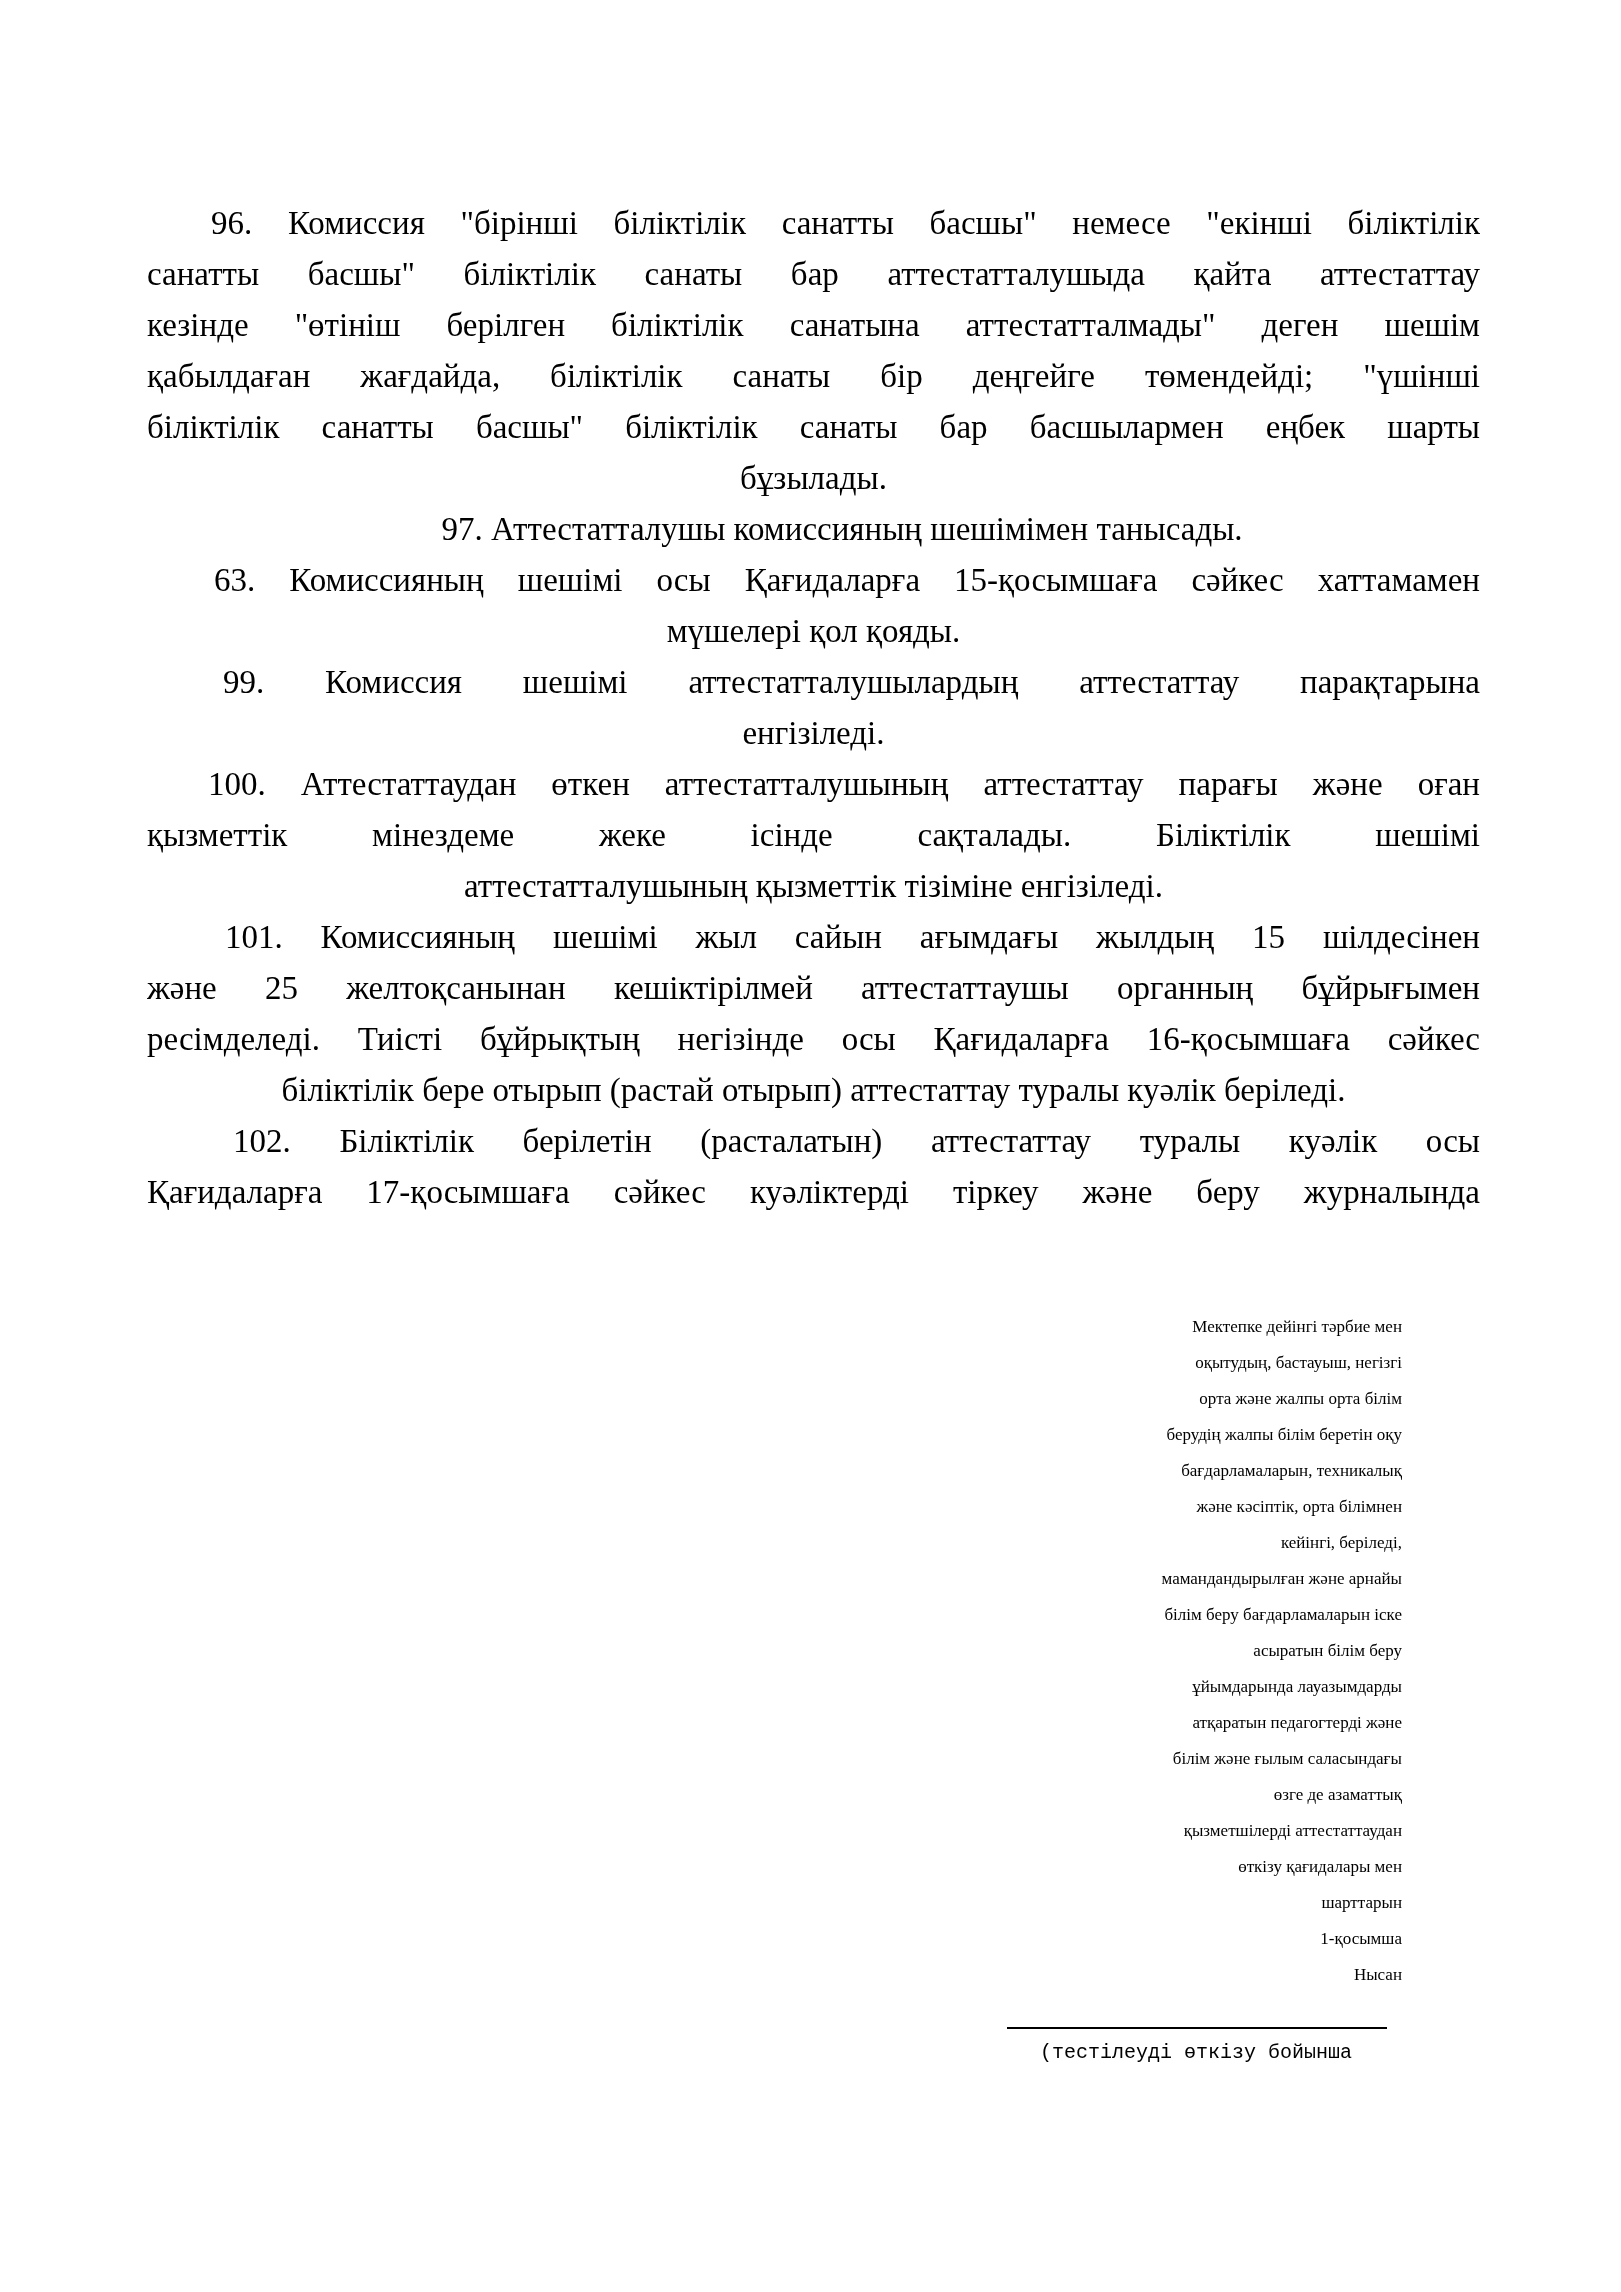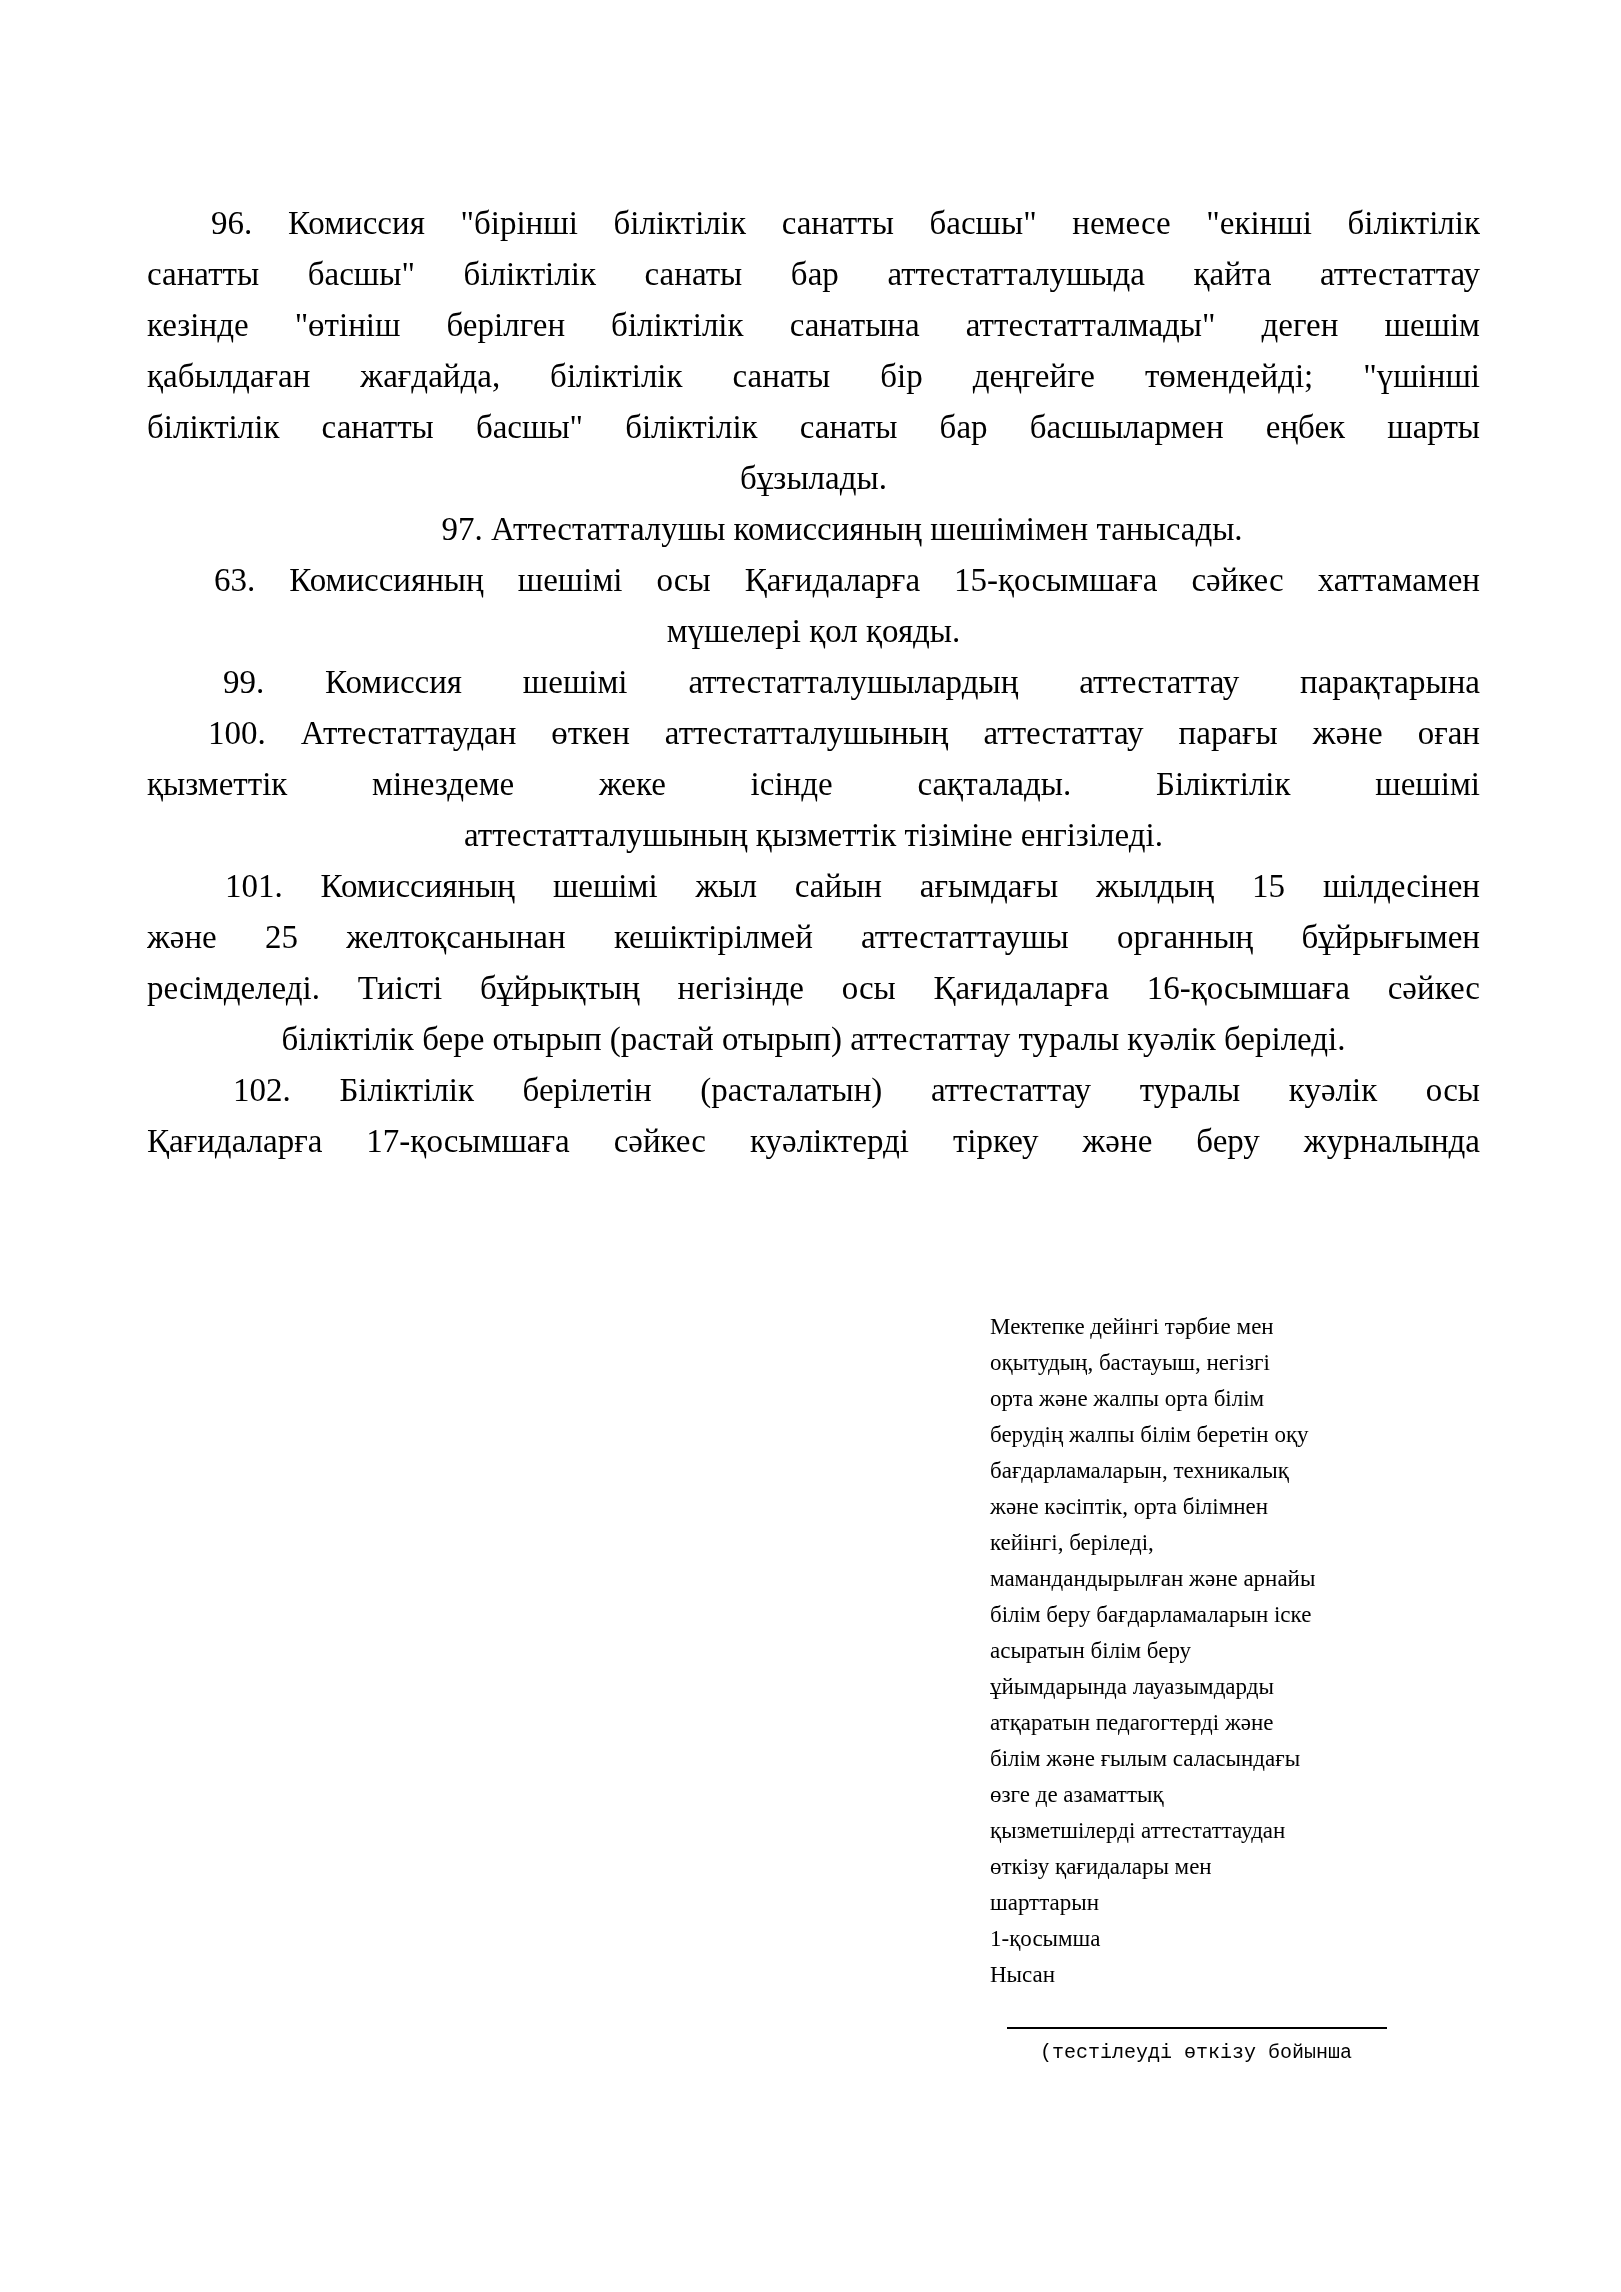--- a/index.html
+++ b/index.html
@@ -18,21 +18,21 @@
   .p97 .line:first-child { padding-left: 57px; }
   .p98 .line:first-child { padding-left: 67px; }
   .p99 .line:first-child { padding-left: 76px; }
   .p100 .line:first-child { padding-left: 61px; }
   .p101 .line:first-child { padding-left: 78px; }
   .p102 .line:first-child { padding-left: 86px; }
 
   .annex {
     position: absolute; left: 990px; top: 1309px; width: 412px;
     font-family: "Liberation Serif", "DejaVu Serif", serif;
-    font-size: 23px; line-height: 36px; text-align: left;
+    font-size: 17px; line-height: 36px; text-align: right;
   }
   .annex .aline { display: block; white-space: nowrap; }
   .sig-line { position: absolute; left: 1007px; top: 2027px; width: 380px; height: 2px; background: #000; }
   .caption {
     position: absolute; left: 990px; top: 2035px; width: 412px; text-align: center;
     font-family: Liberation Mono, monospace;
     font-size: 20px; line-height: 36px; white-space: nowrap;
   }
 </style>
 </head>
@@ -51,20 +51,21 @@
     </div>
     <div class="para p97">
       <span class="line last">97. Аттестатталушы комиссияның шешімімен танысады.</span>
     </div>
     <div class="para p98">
       <span class="line j">63. Комиссияның шешімі осы Қағидаларға 15-қосымшаға сәйкес хаттамамен</span>
       <span class="line last">мүшелері қол қояды.</span>
     </div>
     <div class="para p99">
       <span class="line j">99. Комиссия шешімі аттестатталушылардың аттестаттау парақтарына</span>
+      <span class="line last">енгізіледі.</span>
     </div>
     <div class="para p100">
       <span class="line j">100. Аттестаттаудан өткен аттестатталушының аттестаттау парағы және оған</span>
       <span class="line j">қызметтік мінездеме жеке ісінде сақталады. Біліктілік шешімі</span>
       <span class="line last">аттестатталушының қызметтік тізіміне енгізіледі.</span>
     </div>
     <div class="para p101">
       <span class="line j">101. Комиссияның шешімі жыл сайын ағымдағы жылдың 15 шілдесінен</span>
       <span class="line j">және 25 желтоқсанынан кешіктірілмей аттестаттаушы органның бұйрығымен</span>
       <span class="line j">ресімделеді. Тиісті бұйрықтың негізінде осы Қағидаларға 16-қосымшаға сәйкес</span>

